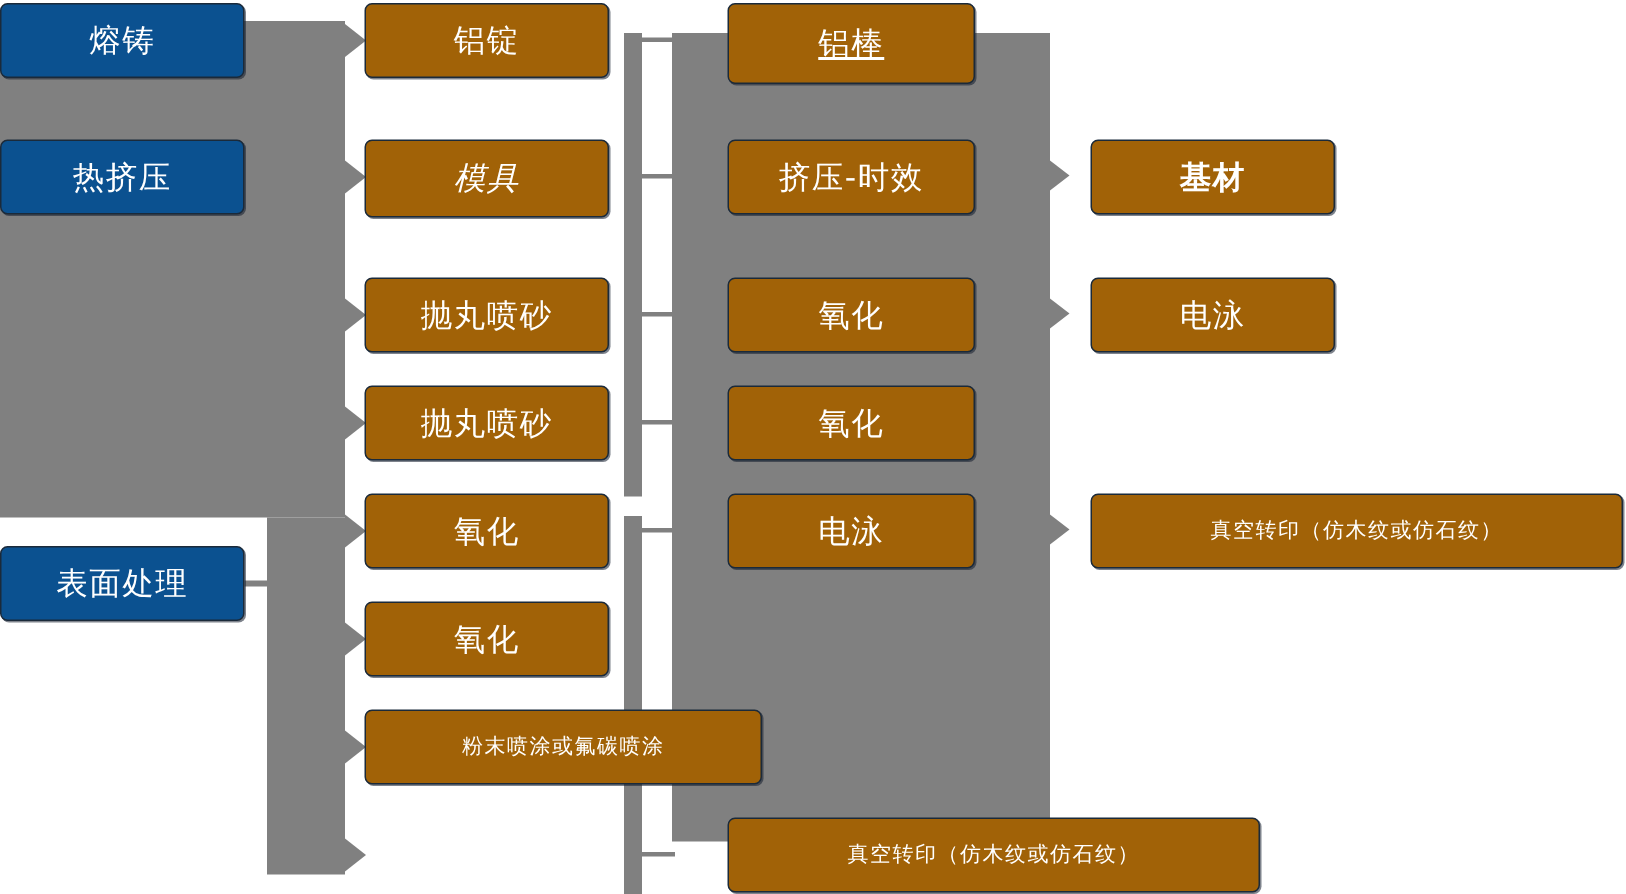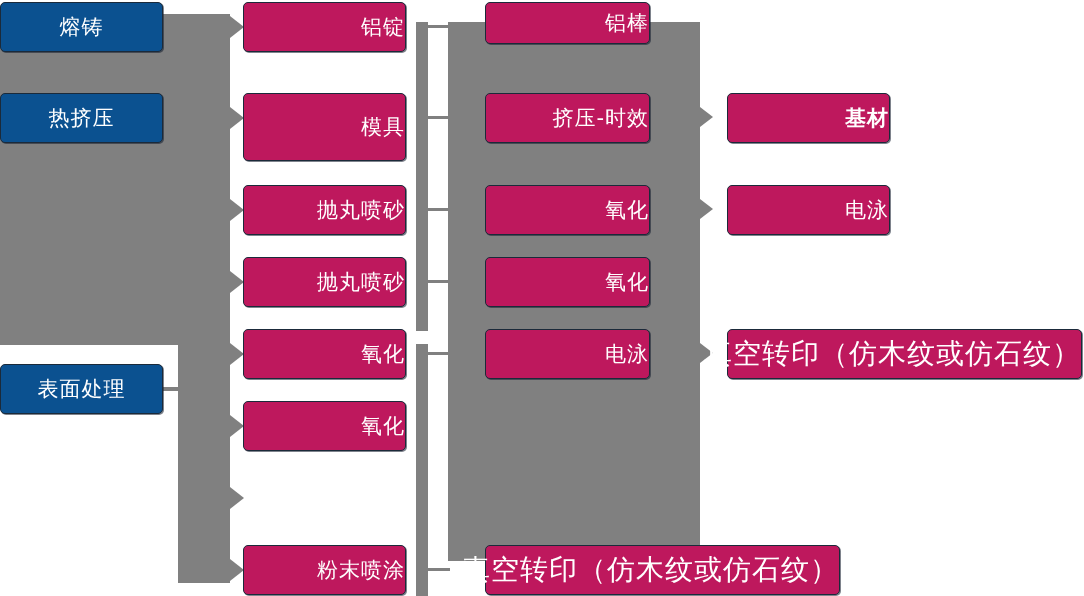--- a/index.html
+++ b/index.html
@@ -43,22 +43,22 @@
     color: #ffffff;
     border: 1px solid #1b2a3a;
     border-radius: 5px;
     font-size: 21px;
     letter-spacing: 1px;
     line-height: 1;
     white-space: nowrap;
     box-shadow: 1px 1px 0 rgba(20,30,45,0.55);
   }
   .box.dark  { background: #0b5190; }
-  .box.light { background: #be185d; justify-content: flex-end; }
-  .box.wide  { font-size: 28px; }
+  .box.light { background: #a16207; }
+  .box.wide  { font-size: 14px; }
 </style>
 </head>
 <body>
 
 <div id="canvas">
 
   <div class="gray" style="left:0px; top:14px; width:230px; height:331px;"></div>
   <div class="gray" style="left:178px; top:345px; width:52px; height:238px;"></div>
   <div class="gray" style="left:163px; top:387px; width:22px; height:4px;"></div>
 
@@ -92,40 +92,40 @@
   <div class="box dark" style="left:0px; top:93px; width:163px; height:50px;text-align:center;">
     <span>热挤压</span>
   </div>
   <div class="box dark" style="left:0px; top:364px; width:163px; height:50px;font-family:Liberation Serif, serif;">
     <span>表面处理</span>
   </div>
 
   <div class="box light" style="left:243px; top:2px; width:163px; height:50px;">
     <span>铝锭</span>
   </div>
-  <div class="box light" style="left:243px; top:93px; width:163px; height:68px;">
+  <div class="box light" style="left:243px; top:93px; width:163px; height:52px;font-style:italic;">
     <span>模具</span>
   </div>
   <div class="box light" style="left:243px; top:185px; width:163px; height:50px;">
     <span>抛丸喷砂</span>
   </div>
   <div class="box light" style="left:243px; top:257px; width:163px; height:50px;">
     <span>抛丸喷砂</span>
   </div>
   <div class="box light" style="left:243px; top:329px; width:163px; height:50px;">
     <span>氧化</span>
   </div>
   <div class="box light" style="left:243px; top:401px; width:163px; height:50px;">
     <span>氧化</span>
   </div>
-  <div class="box light" style="left:243px; top:545px; width:163px; height:50px;">
-    <span>粉末喷涂</span>
+  <div class="box light wide" style="left:243px; top:473px; width:265px; height:50px;">
+    <span>粉末喷涂或氟碳喷涂</span>
   </div>
 
-  <div class="box light" style="left:485px; top:2px; width:165px; height:42px;">
+  <div class="box light" style="left:485px; top:2px; width:165px; height:54px;text-decoration:underline;">
     <span>铝棒</span>
   </div>
   <div class="box light" style="left:485px; top:93px; width:165px; height:50px;">
     <span>挤压-时效</span>
   </div>
   <div class="box light" style="left:485px; top:185px; width:165px; height:50px;">
     <span>氧化</span>
   </div>
   <div class="box light" style="left:485px; top:257px; width:165px; height:50px;">
     <span>氧化</span>

